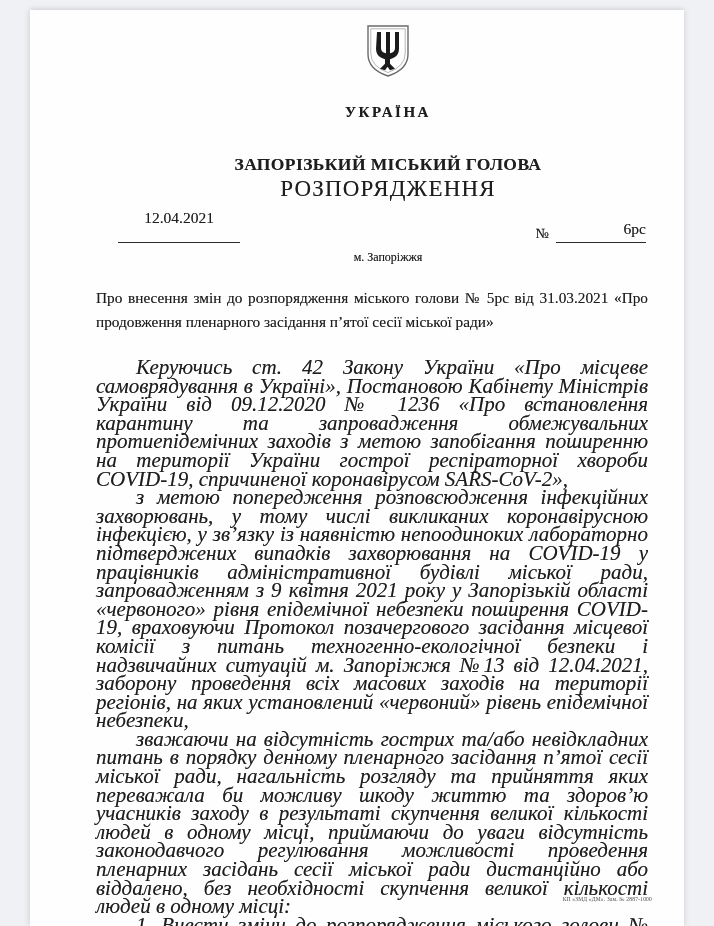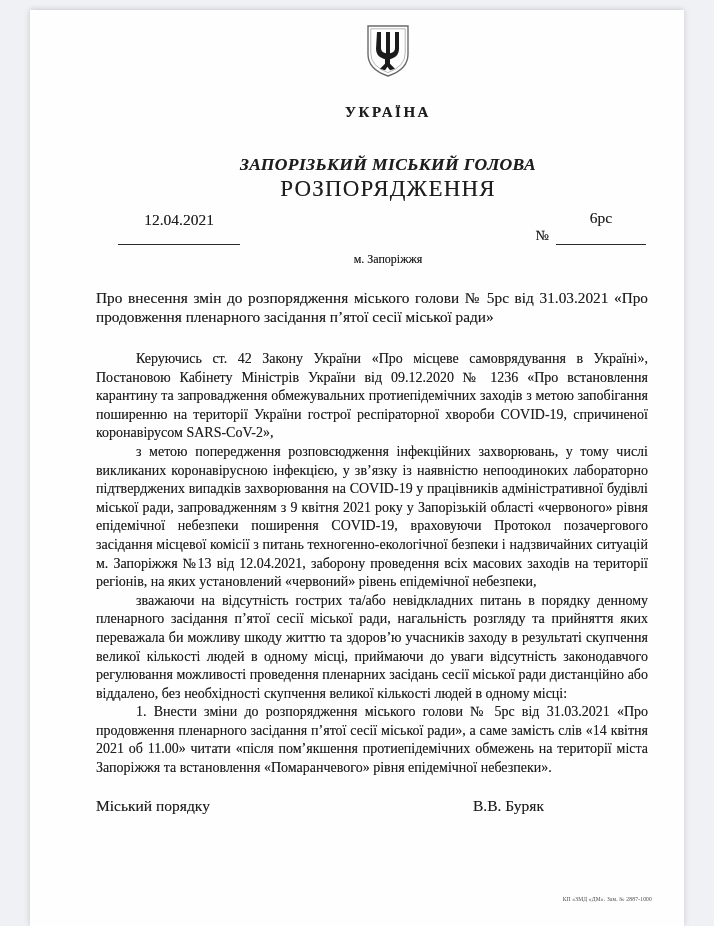--- a/index.html
+++ b/index.html
@@ -37,21 +37,20 @@
     margin-top: 22px;
     font-size: 15px;
     font-weight: bold;
     letter-spacing: 2.5px;
   }
   .authority {
     margin-top: 33px;
     font-size: 17.5px;
     font-weight: bold;
     letter-spacing: 0.4px;
-    font-style: italic;
   }
   .doctype {
     margin-top: 1px;
     font-size: 23px;
     font-weight: normal;
     letter-spacing: 1.2px;
   }
   .meta-row {
     display: flex;
     align-items: flex-end;
@@ -69,42 +68,43 @@
     margin-left: auto;
     margin-right: 2px;
     display: flex;
     align-items: flex-end;
   }
   .num-label { font-size: 14px; padding-bottom: 1px; }
   .num-line {
     width: 90px;
     margin-left: 7px;
     border-bottom: 1.5px solid #2b2b2b;
-    text-align: center;
-    padding-bottom: 17px;
+    text-align: right;
+    padding-bottom: 4px;
   }
   .place {
     text-align: center;
     transform: translateX(16px);
     margin-top: 7px;
     font-size: 12px;
   }
   .subject {
     margin: 21px 0 0 0;
     font-size: 15.3px;
-    line-height: 19px;
+    line-height: 24px;
     text-align: justify;
   }
   .body-text { margin-top: 24px; }
   .body-text p {
     margin: 0;
     text-indent: 40px;
-    font-size: 14px;
+    font-size: 21px;
     line-height: 18.6px;
     text-align: justify;
+    font-style: italic;
   }
   .sig-row {
     display: flex;
     justify-content: space-between;
     margin-top: 19px;
     font-size: 15.5px;
   }
   .sig-name { margin-right: 104px; }
   .imprint {
     position: absolute;

